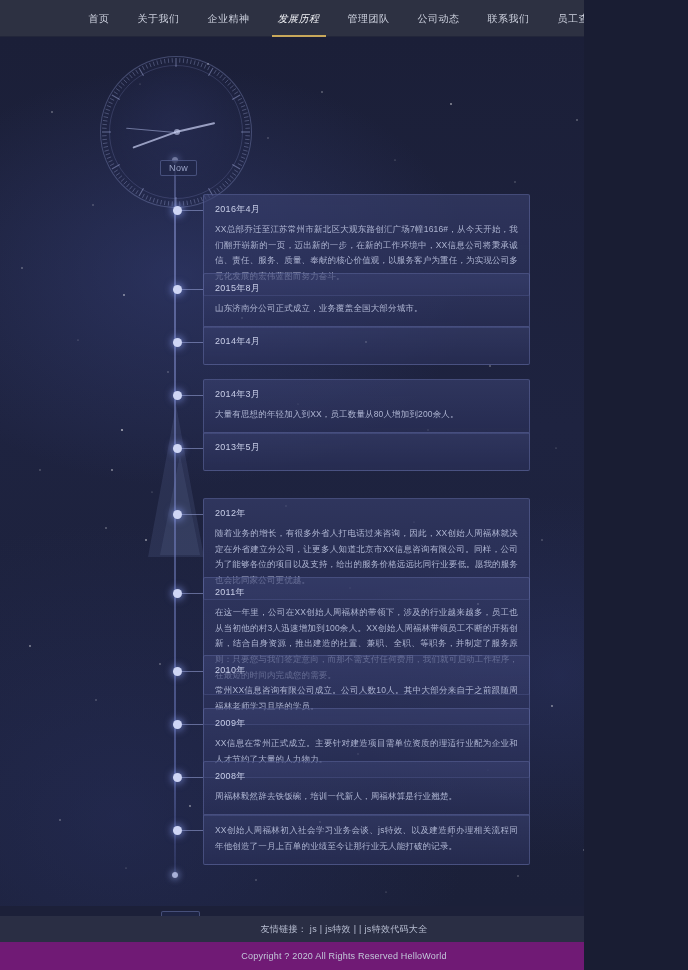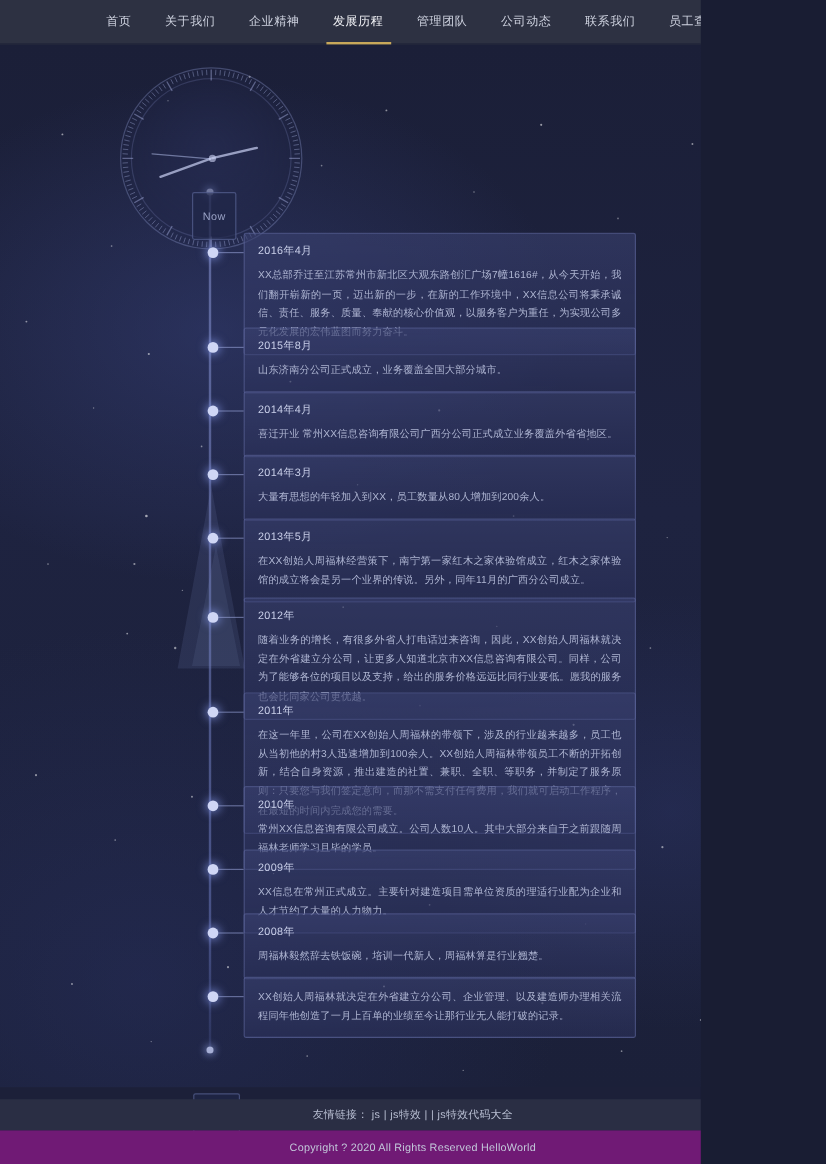--- a/index.html
+++ b/index.html
@@ -34,21 +34,21 @@
     border-bottom:1px solid #22263a;
   }
   .nav-list { display:flex; align-items:center; height:37px; }
   .nav-item {
     position:relative;
     height:37px; line-height:37px;
     padding:0 14px;
     color:#cfd3e0; font-size:10px; letter-spacing:.5px;
     cursor:pointer; white-space:nowrap;
   }
-  .nav-item.active { color:#f2f3f7; }
+  .nav-item.active { color:#f2f3f7;font-style:italic; }
   .nav-item.active::after {
     content:""; position:absolute; left:8px; right:8px; bottom:0; height:2px;
     background:#c8a85a;
   }
 
   
   .clock-wrap { position:absolute; left:100px; top:56px; width:152px; height:152px; z-index:6; }
   .clock-face {
     position:absolute; inset:0; border-radius:50%;
     border:1px solid rgba(150,160,215,0.33);
@@ -69,21 +69,21 @@
   .axis {
     position:absolute; left:174px; top:160px; width:2px; height:715px;
     background:linear-gradient(180deg, rgba(140,152,215,0.55), rgba(110,124,195,0.50) 85%, rgba(90,104,175,0.2));
     z-index:5;
   }
   .axis-cap { position:absolute; left:-2px; width:6px; height:6px; border-radius:50%;
               background:rgba(190,200,240,0.85); box-shadow:0 0 6px 2px rgba(150,170,240,0.45); }
 
   .tl-label {
     position:absolute; z-index:7;
-    padding:14px 8px; font-size:9px; color:#9aa3c6;
+    padding:2px 8px; font-size:9px; color:#9aa3c6;
     border:1px solid rgba(120,132,190,0.45);
     background:rgba(33,39,72,0.65);
     border-radius:2px; letter-spacing:.4px;
   }
   .tl-now   { left:160px; top:160px; }
   .tl-start { left:161px; top:890px;margin-top:21px; }
 
   
   .tri {
     position:absolute; left:148px; top:405px; width:0; height:0;
@@ -394,39 +394,37 @@
         <div class="year">2015年8月</div>
         <div class="desc">山东济南分公司正式成立，业务覆盖全国大部分城市。</div>
       </div>
     </div>
 
     <div class="event" style="top:326px">
       <div class="node"></div>
       <div class="connector"></div>
       <div class="card">
         <div class="year">2014年4月</div>
-        <div class="desc">喜迁开业 常州XX信息咨询有限公司广西分公司正式成立业务覆盖外省省地区。</div>
       </div>
     </div>
 
     <div class="event" style="top:379px">
       <div class="node"></div>
       <div class="connector"></div>
       <div class="card">
         <div class="year">2014年3月</div>
         <div class="desc">大量有思想的年轻加入到XX，员工数量从80人增加到200余人。</div>
       </div>
     </div>
 
     <div class="event" style="top:432px">
       <div class="node"></div>
       <div class="connector"></div>
       <div class="card">
         <div class="year">2013年5月</div>
-        <div class="desc">在XX创始人周福林经营策下，南宁第一家红木之家体验馆成立，红木之家体验馆的成立将会是另一个业界的传说。另外，同年11月的广西分公司成立。</div>
       </div>
     </div>
 
     <div class="event" style="top:498px">
       <div class="node"></div>
       <div class="connector"></div>
       <div class="card">
         <div class="year">2012年</div>
         <div class="desc">随着业务的增长，有很多外省人打电话过来咨询，因此，XX创始人周福林就决定在外省建立分公司，让更多人知道北京市XX信息咨询有限公司。同样，公司为了能够各位的项目以及支持，给出的服务价格远远比同行业要低。愿我的服务也会比同家公司更优越。</div>
       </div>
@@ -465,21 +463,21 @@
       <div class="card">
         <div class="year">2008年</div>
         <div class="desc">周福林毅然辞去铁饭碗，培训一代新人，周福林算是行业翘楚。</div>
       </div>
     </div>
 
     <div class="event" style="top:814px">
       <div class="node"></div>
       <div class="connector"></div>
       <div class="card">
-        <div class="desc">XX创始人周福林就决定在外省建立分公司、企业管理、以及建造师办理相关流程同年他创造了一月上百单的业绩至今让那行业无人能打破的记录。</div>
+        <div class="desc">XX创始人周福林初入社会学习业务会谈、js特效、以及建造师办理相关流程同年他创造了一月上百单的业绩至今让那行业无人能打破的记录。</div>
       </div>
     </div>
 
   </div>
 
   <div class="links-bar">
     <div class="txt">友情链接： js | js特效 | | js特效代码大全</div>
   </div>
   <div class="copy-bar">
     <div class="txt">Copyright ? 2020 All Rights Reserved HelloWorld</div>

